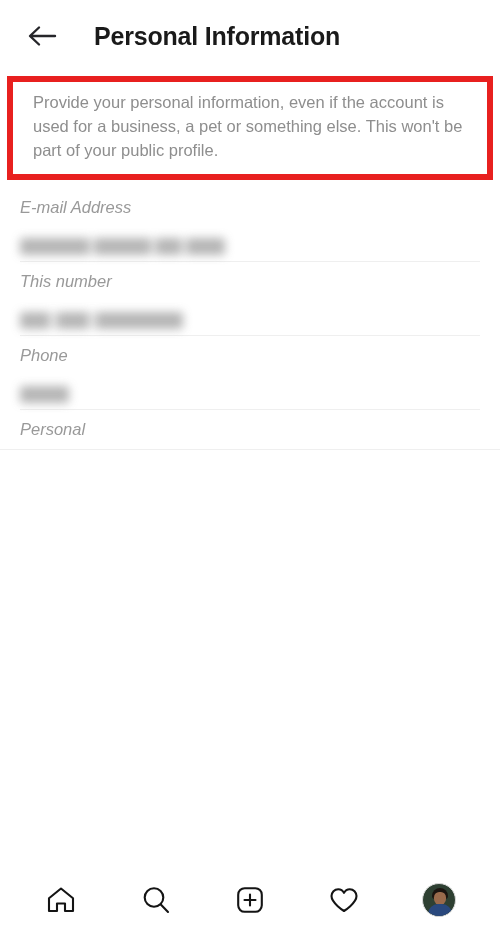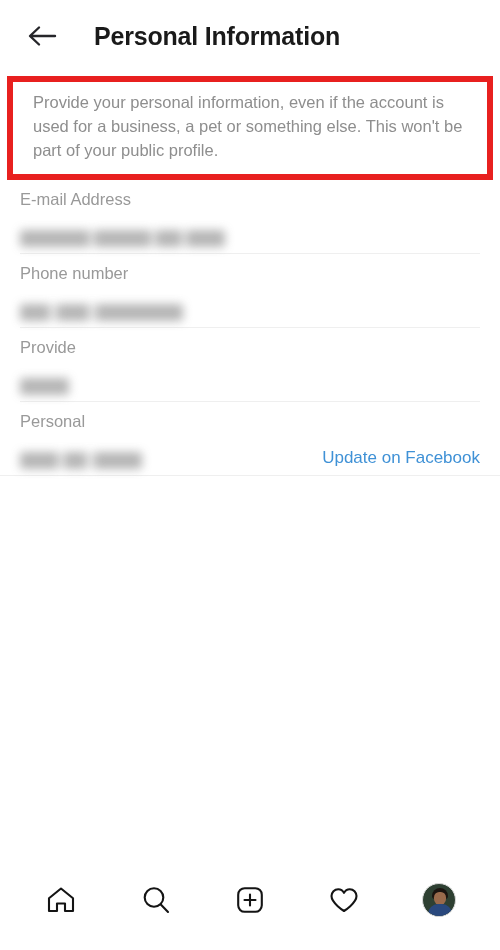--- a/index.html
+++ b/index.html
@@ -61,20 +61,22 @@
     padding: 3px 14px 5px 14px;
   }
   .desc-text {
     font-size: 16.5px;
     line-height: 1.45;
     color: #8e8e8e;
   }
 
   
   .fields {
+    padding-top: 8px;
+    font-style: italic;
   }
   .field {
     padding: 0 20px;
     position: relative;
   }
   .field-label {
     font-size: 16.5px;
     color: #999999;
     padding-top: 10px;
     padding-bottom: 10px;
@@ -222,41 +224,37 @@
 
     <div class="field">
       <div class="field-label">E-mail Address</div>
       <div class="field-row">
         <div class="blur-value blur-email"></div>
       </div>
     </div>
     <div class="divider"></div>
 
     <div class="field">
-      <div class="field-label">Phone number</div>
+      <div class="field-label">This number</div>
       <div class="field-row">
         <div class="blur-value blur-phone"></div>
       </div>
     </div>
     <div class="divider"></div>
 
     <div class="field">
-      <div class="field-label">Provide</div>
+      <div class="field-label">Phone</div>
       <div class="field-row">
         <div class="blur-value blur-gender"></div>
       </div>
     </div>
     <div class="divider"></div>
 
     <div class="field">
       <div class="field-label">Personal</div>
-      <div class="field-row">
-        <div class="blur-value blur-birthday"></div>
-        <div class="field-action">Update on Facebook</div>
-      </div>
     </div>
     <div class="divider-full"></div>
   </div>
 
   <div class="spacer"></div>
 
   <div class="bottom-nav">
 
     <div class="nav-item">
       <svg width="32" height="32" viewBox="0 0 32 32">

